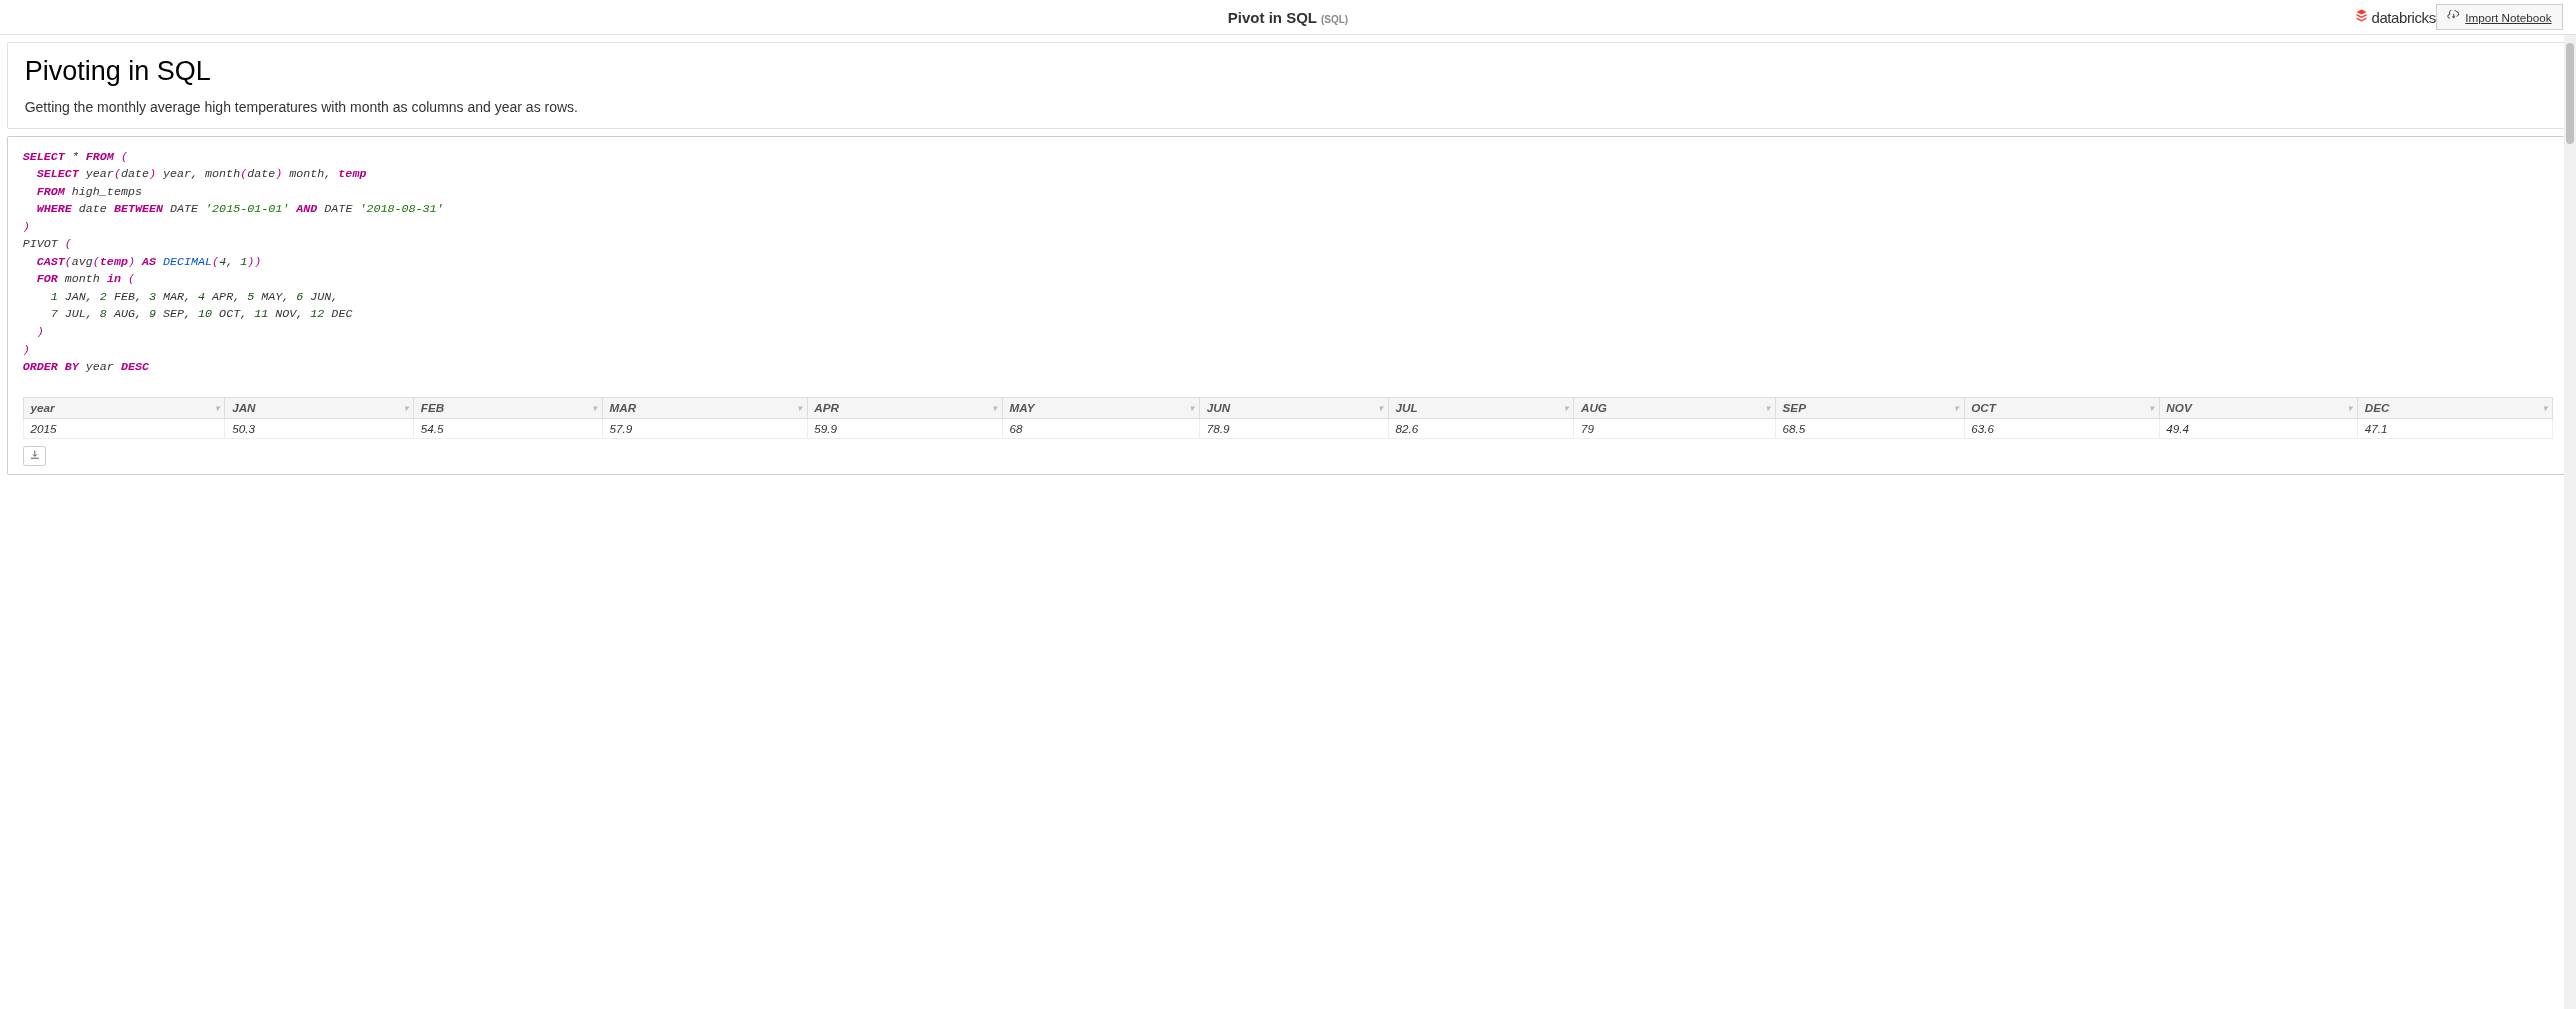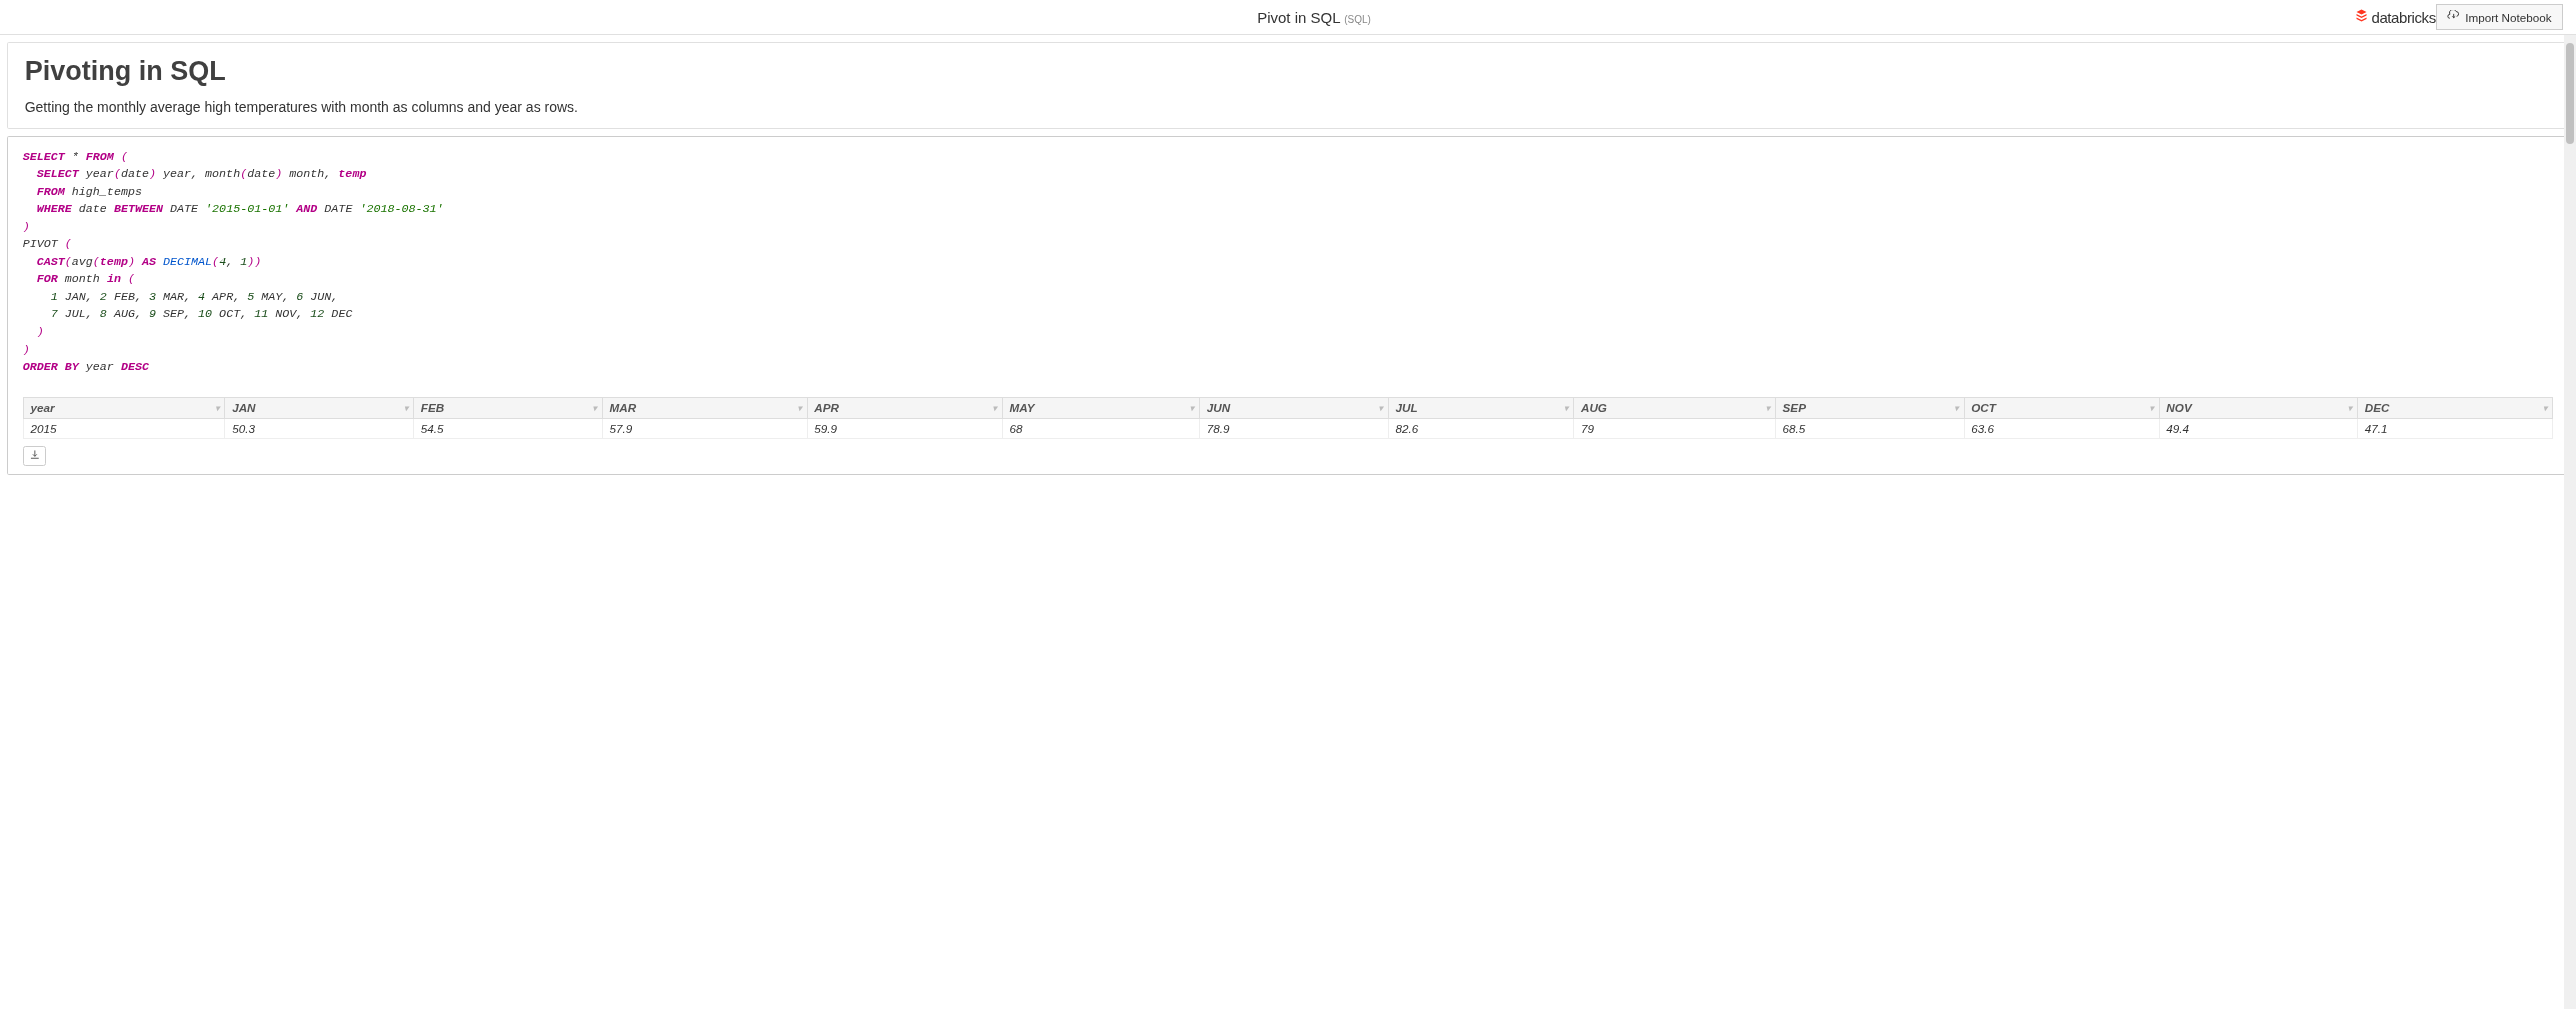--- a/index.html
+++ b/index.html
@@ -31,54 +31,54 @@
     .logo-text {
       font-weight: 400;
       letter-spacing: -0.4px;
     }
     .title-center {
       position: absolute;
       left: 50%;
       transform: translateX(-50%);
       font-size: 15px;
       color: #333;
-      font-weight: 400;
-      margin-left: 26px;
+      font-weight: 700;
     }
     .title-center .lang {
       font-size: 10px;
       color: #888;
     }
     .import-btn {
       background: #f7f7f7;
       border: 0.8px solid #ccc;
       border-radius: 0;
       padding: 5px 10px;
       display: flex;
       align-items: center;
       gap: 5px;
       cursor: pointer;
       font-size: 11.7px;
       color: #333;
+      text-decoration: underline;
     }
 
     .content {
       padding: 6.7px;
     }
     .cell-md {
       border: 0.8px solid #e0e0e0;
       border-radius: 1.7px;
       padding: 13.4px 17px;
       margin-bottom: 6.7px;
     }
     .cell-md h1 {
       font-size: 27px;
-      font-weight: 700;
+      font-weight: 400;
       margin-bottom: 11.7px;
-      color: #404040;
+      color: #000000;
     }
     .cell-md p {
       font-size: 14px;
       color: #333;
     }
     .cell-code {
       border: 0.8px solid #ccc;
       border-radius: 1.7px;
       background: #fff;
       margin-bottom: 6.7px;

